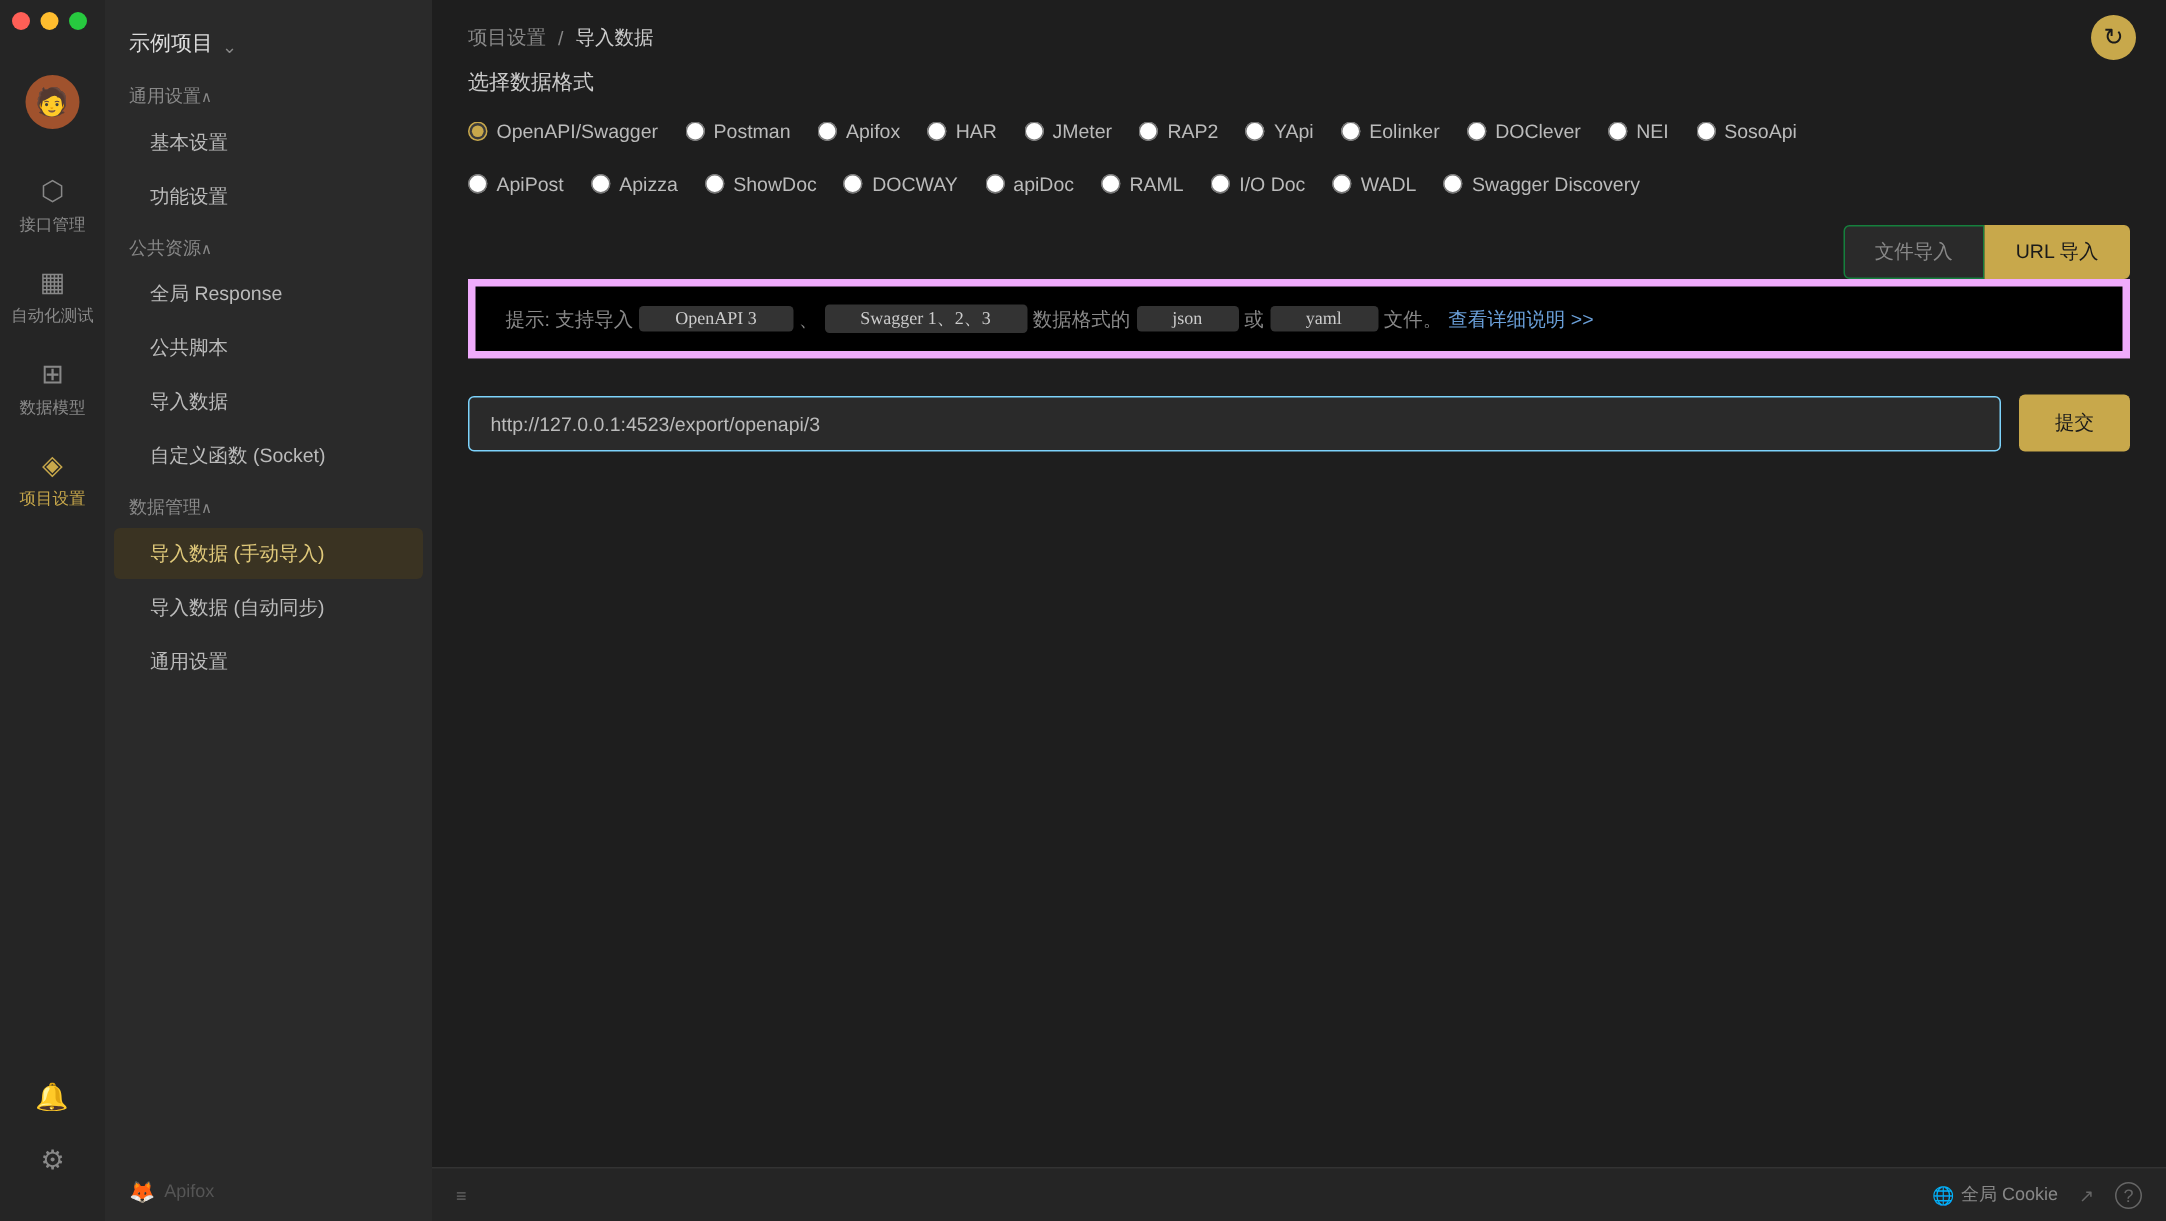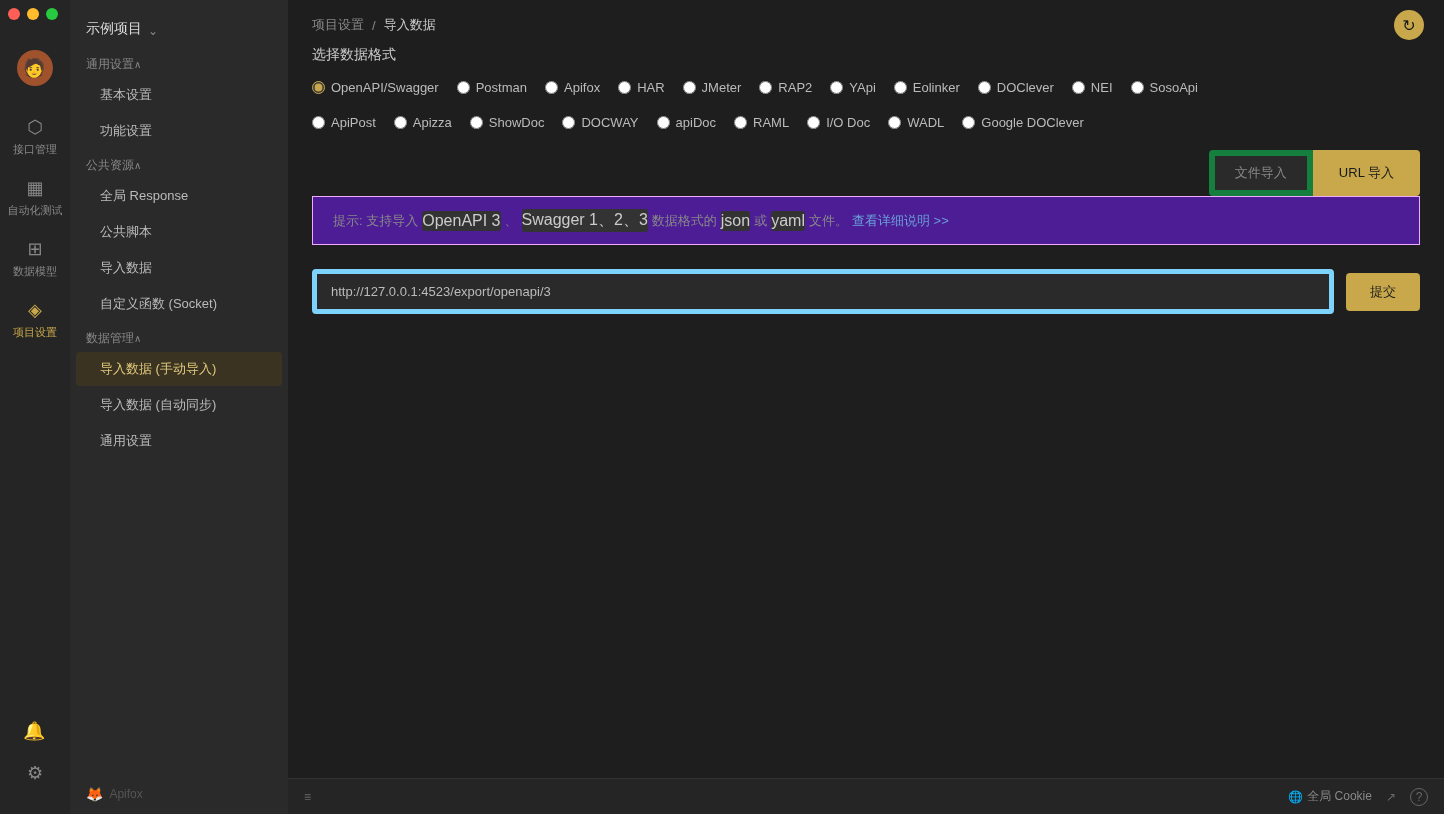--- a/index.html
+++ b/index.html
@@ -173,70 +173,70 @@
     
     .import-tabs {
       display: flex;
       gap: 0;
       margin-bottom: 0;
     }
     .import-tab {
       padding: 8px 20px;
       cursor: pointer;
       color: #888;
-      border: 6px solid #15803d;
+      border: 1px solid #15803d;
       background: #2a2a2a;
       font-size: 13px;
     }
     .import-tab:first-child { border-radius: 4px 0 0 4px; }
     .import-tab:last-child { border-radius: 0 4px 4px 0; }
     .import-tab.active {
       background: #c8a84b;
       color: #1a1a1a;
       border-color: #c8a84b;
       font-weight: 500;
     }
 
     
     .hint-bar {
-      background: #4c1d95;
-      border: 1px solid #f0abfc;
+      background: #000000;
+      border: 5px solid #f0abfc;
       padding: 12px 20px;
       color: #888;
       font-size: 13px;
       display: flex;
       align-items: center;
       gap: 4px;
       flex-wrap: wrap;
       margin-bottom: 24px;
     }
     .hint-bar .code-tag {
       background: #333;
       color: #ccc;
-      padding: 1px 0;
+      padding: 1px 24px;
       border-radius: 3px;
-      font-family: Liberation Sans, sans-serif;
-      font-size: 16px;
+      font-family: Liberation Serif, serif;
+      font-size: 12px;
     }
     .hint-bar .link {
       color: #6a9fd8;
       cursor: pointer;
     }
 
     
     .url-row {
       display: flex;
       align-items: center;
       gap: 12px;
       margin-bottom: 20px;
     }
     .url-input {
       flex: 1;
       background: #2a2a2a;
-      border: 5px solid #7dd3fc;
+      border: 1px solid #7dd3fc;
       border-radius: 4px;
       padding: 10px 14px;
       color: #bbb;
       font-size: 13px;
       outline: none;
     }
 
     .submit-btn {
       padding: 10px 24px;
       background: #c8a84b;
@@ -490,21 +490,21 @@
       <label class="format-option">
         <input type="radio" name="format" style="">
         <span>I/O Doc</span>
       </label>
       <label class="format-option">
         <input type="radio" name="format" style="">
         <span>WADL</span>
       </label>
       <label class="format-option">
         <input type="radio" name="format" style="">
-        <span>Google DOClever</span>
+        <span>Swagger Discovery</span>
       </label>
     </div>
 
     <div style="display:flex; justify-content:flex-end; margin-bottom:0;">
       <div class="import-tabs">
         <div class="import-tab">
           <span>文件导入</span>
         </div>
         <div class="import-tab active">
           <span>URL 导入</span>

